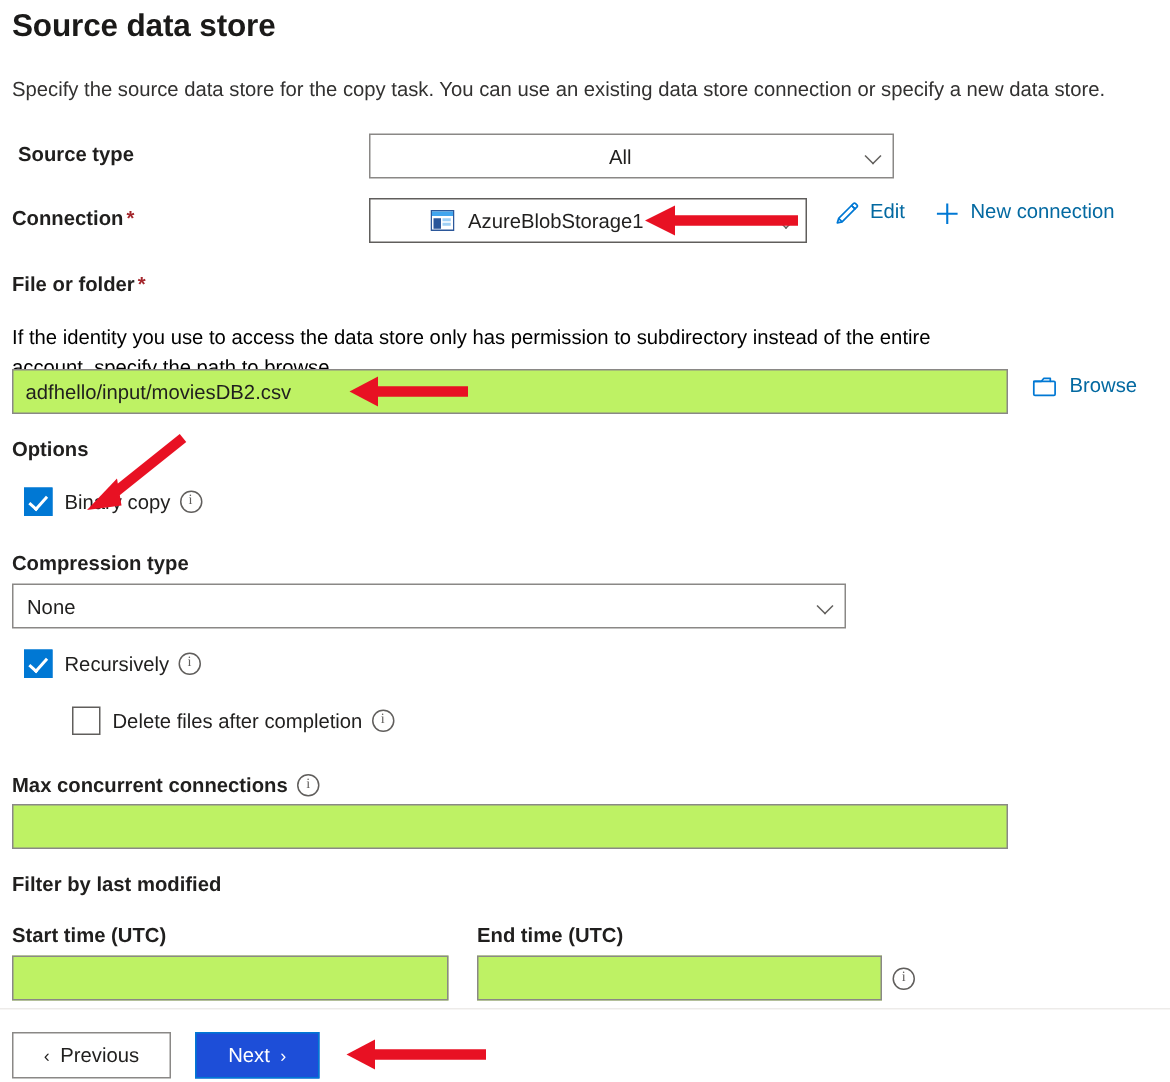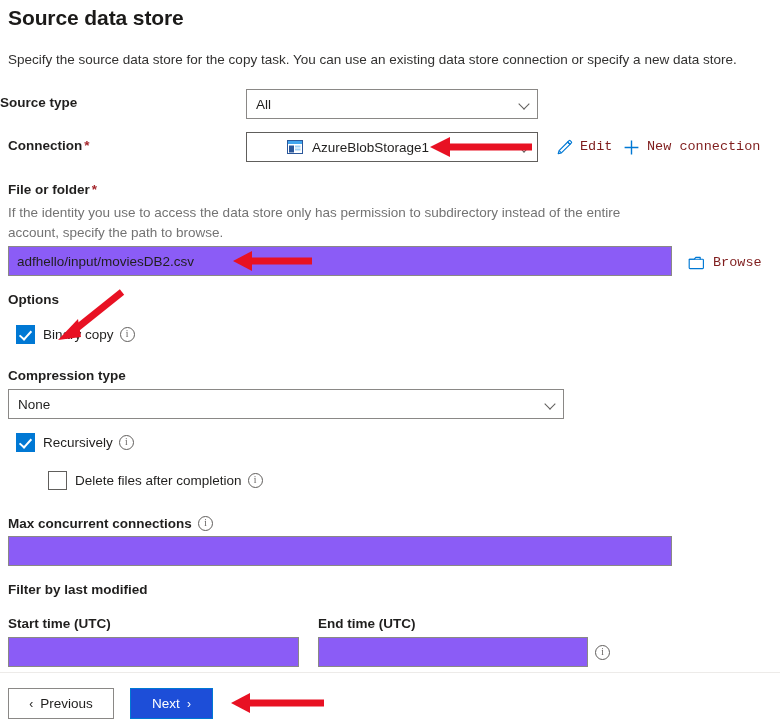--- a/index.html
+++ b/index.html
@@ -49,36 +49,37 @@
     white-space: nowrap;
   }
   .req-star {
     color: #a4262c;
     font-weight: 700;
     margin-left: 2px;
   }
   .helper-text {
     position: absolute;
     font-size: 13.5px;
-    color: #737373;
+    color: #000000;
     line-height: 20px;
+    margin-top: 12px;
   }
   .section-label {
     position: absolute;
     font-size: 13.5px;
     font-weight: 700;
     color: #201f1e;
   }
 
   
   .tbox {
     position: absolute;
     box-sizing: border-box;
     border: 1px solid #8a8886;
-    background: #8b5cf6;
+    background: #bef264;
     font-family: "Liberation Sans", sans-serif;
     font-size: 13.5px;
     color: #201f1e;
     padding: 0 8px;
     line-height: 28px;
     height: 30px;
     outline: none;
   }
   .select-box {
     position: absolute;
@@ -127,27 +128,26 @@
     width: 16px;
     height: 14px;
     margin-right: 9px;
     position: relative;
   }
 
   
   .cmd {
     position: absolute;
     display: flex;
-    align-items: center;
+    align-items: flex-start;
     height: 26px;
     font-size: 13.5px;
-    color: #7f1d1d;
+    color: #0369a1;
     cursor: pointer;
     white-space: nowrap;
-    font-family: Liberation Mono, monospace;
   }
   .cmd .glyph {
     display: inline-flex;
     align-items: center;
     justify-content: center;
     margin-right: 7px;
   }
   .cmd-label { line-height: 1; }
 
   
@@ -258,22 +258,22 @@
   }
 </style>
 </head>
 <body>
 
 <div class="page">
 
   <div class="page-title">Source data store</div>
   <div class="page-desc">Specify the source data store for the copy task. You can use an existing data store connection or specify a new data store.</div>
 
-  <div class="field-label" style="left:0; top:95px;text-align:center;">Source type</div>
-  <div class="select-box" style="left:246px; top:89px; width:292px;">
+  <div class="field-label" style="left:12px; top:95px;text-align:center;">Source type</div>
+  <div class="select-box" style="left:246px; top:89px; width:350px;text-align:center;">
     <span class="select-val">All</span>
     <span class="chev"></span>
   </div>
 
   <div class="field-label" style="left:8px; top:138px;">
     <span>Connection</span><span class="req-star">*</span>
   </div>
   <div class="select-box framed" style="left:246px; top:132px; width:292px;">
     <span class="conn-icon">
       <svg width="16" height="14" viewBox="0 0 16 14" xmlns="http://www.w3.org/2000/svg">

